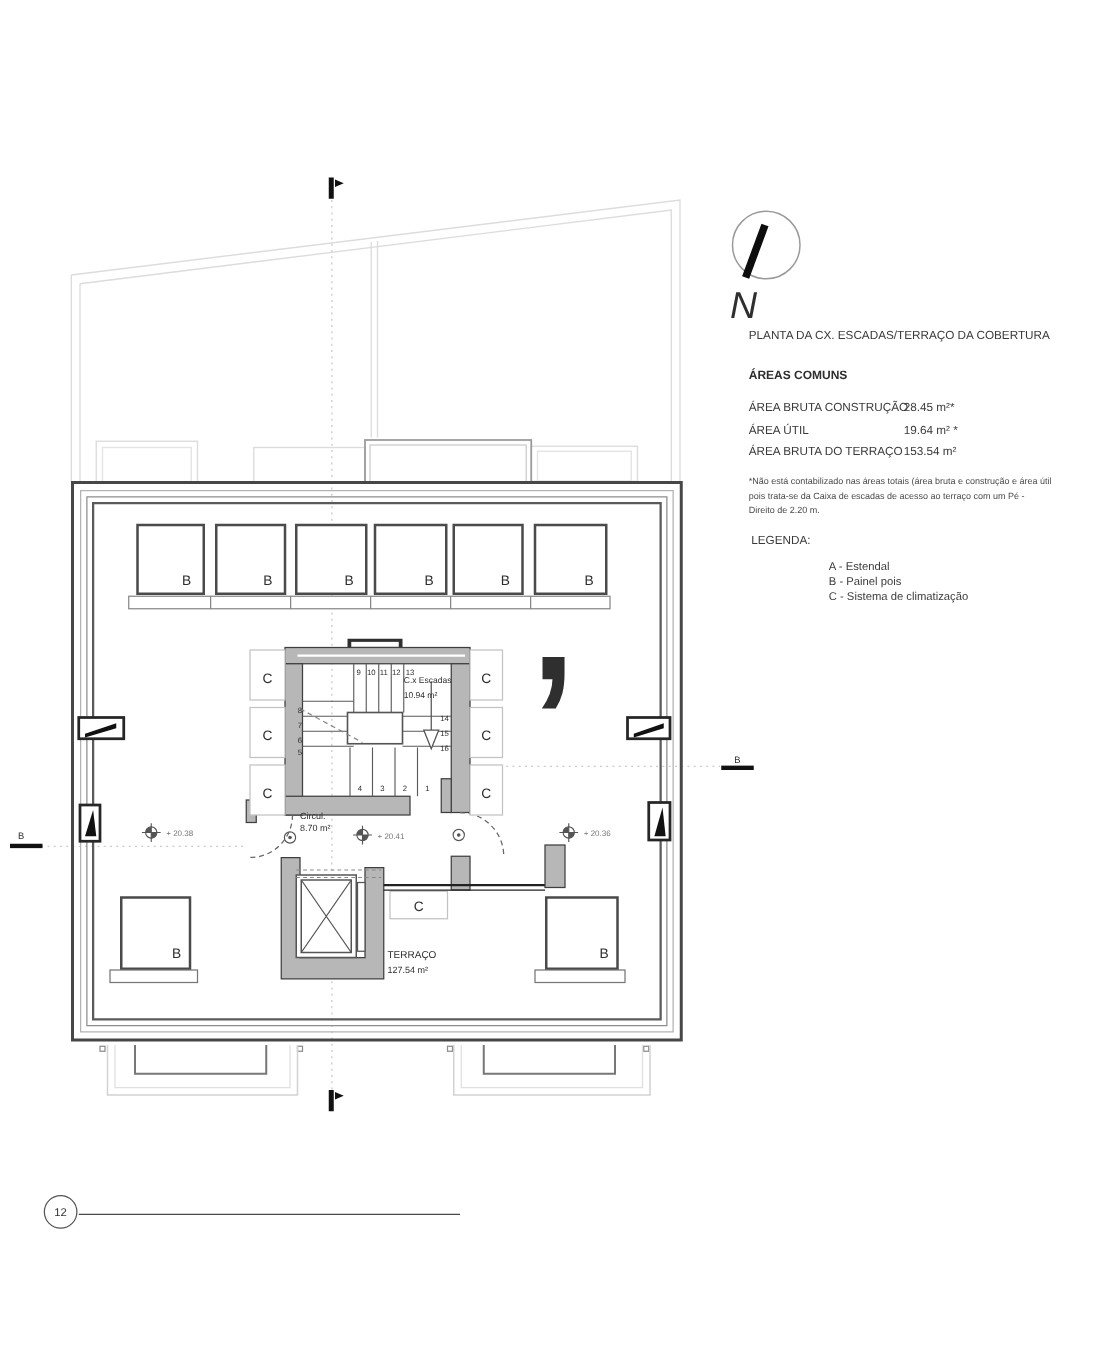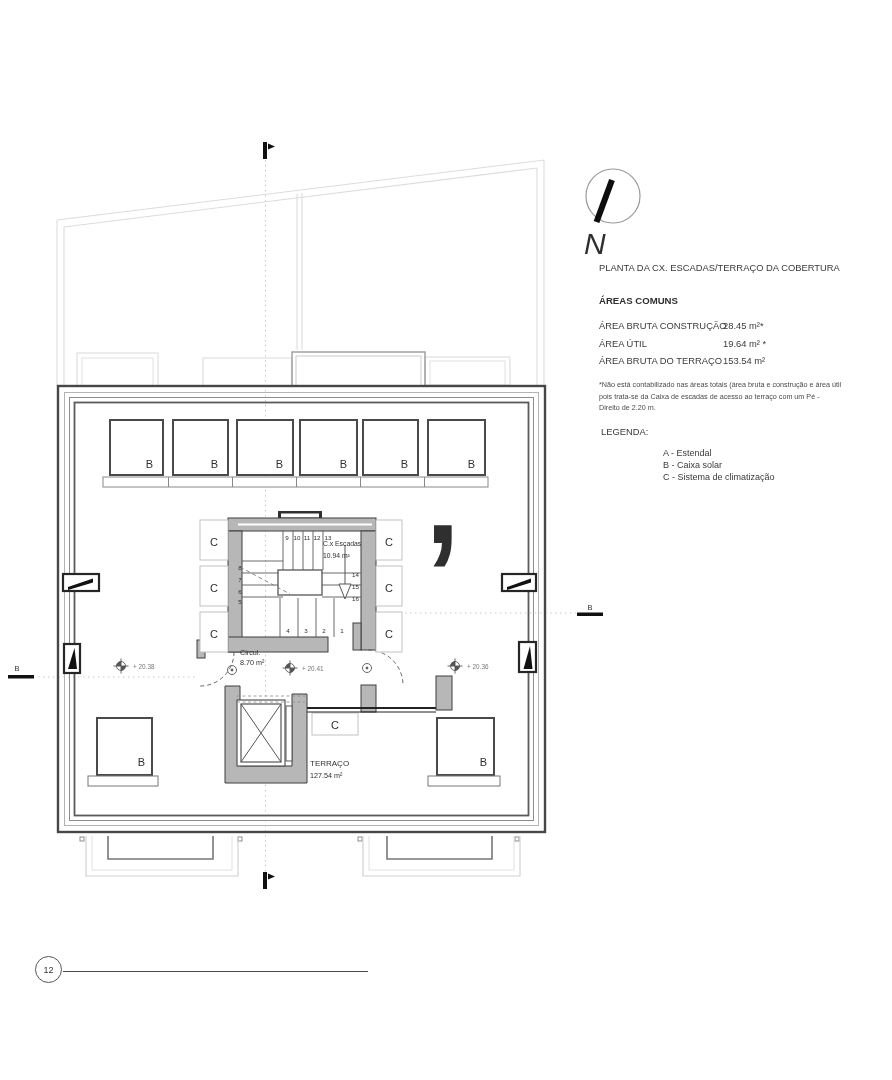--- a/index.html
+++ b/index.html
@@ -287,21 +287,21 @@
     </div>
     <div class="ip-row">
       <span class="lab">ÁREA BRUTA DO TERRAÇO</span>
       <span class="val">153.54 m²</span>
     </div>
   </div>
   <div class="ip-footnote">*Não está contabilizado nas áreas totais (área bruta e construção e área útil pois trata-se da Caixa de escadas de acesso ao terraço com um Pé - Direito de 2.20 m.</div>
   <div class="ip-legend-h">LEGENDA:</div>
   <div class="ip-legend">
     <div>A - Estendal</div>
-    <div>B - Caixa solar</div>
+    <div>B - Painel pois</div>
     <div>C - Sistema de climatização</div>
   </div>
 </div>
 
 <div class="tb-circle">
   <span>12</span>
 </div>
 <div class="tb-line"></div>
 
 </div>

